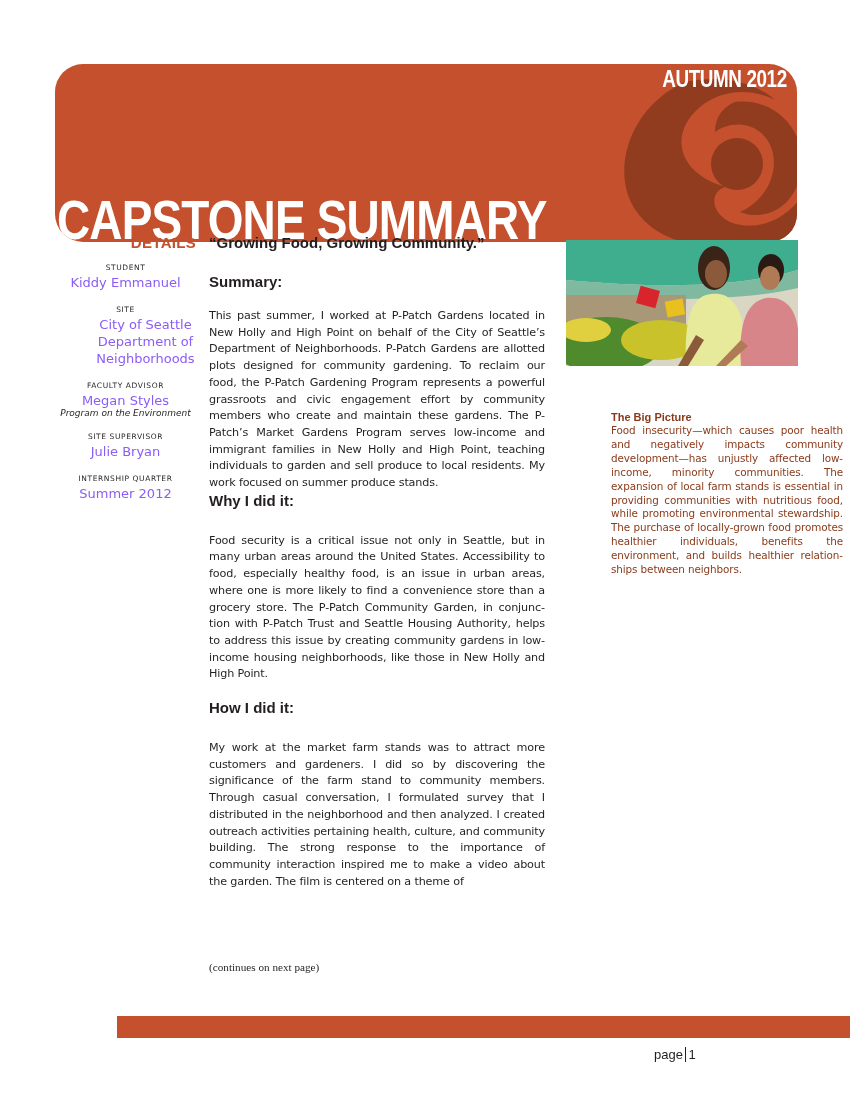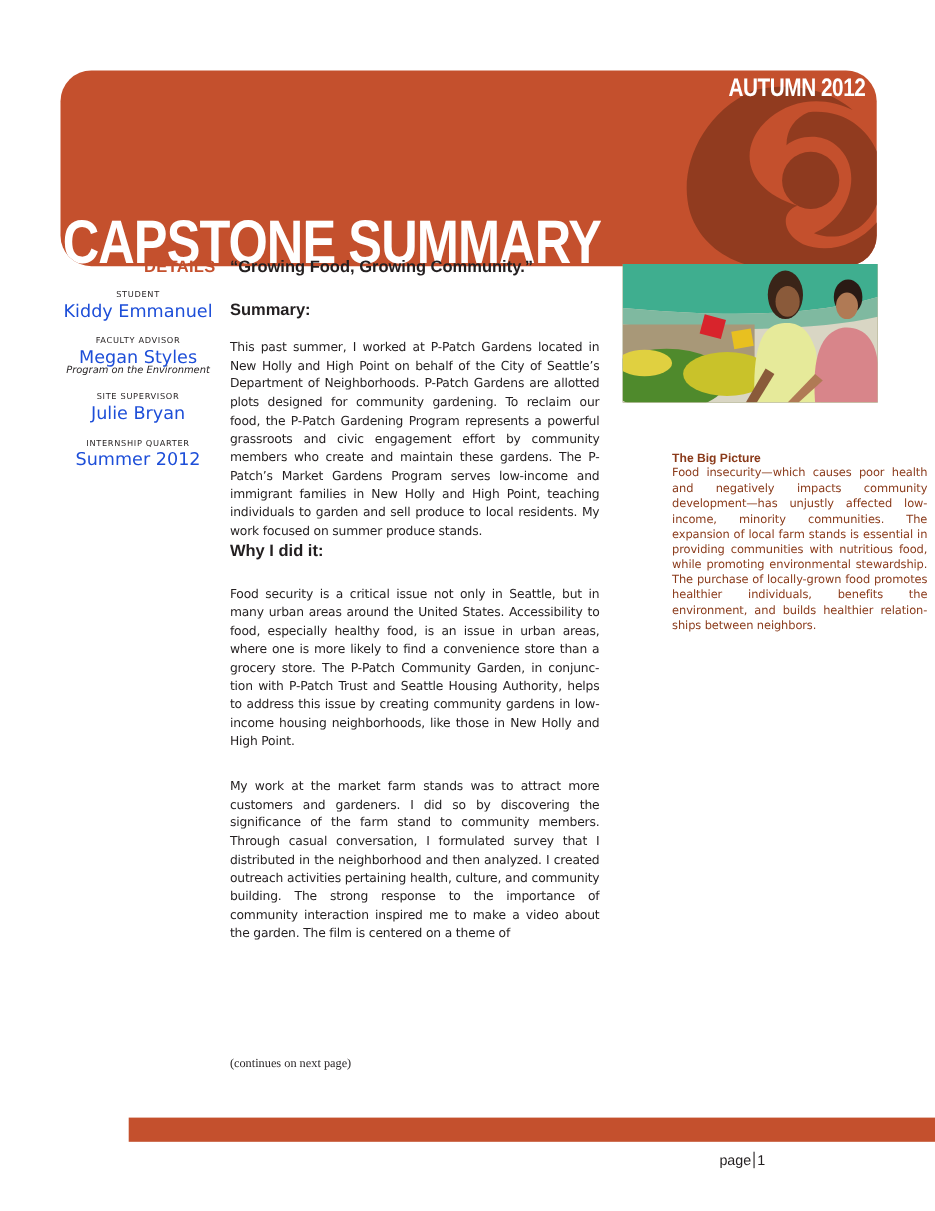--- a/index.html
+++ b/index.html
@@ -19,21 +19,21 @@
            font-size: 56px; line-height: 56px; letter-spacing: -1px; white-space: nowrap;
            transform: scaleX(0.82); transform-origin: left bottom; }
 
   
   .details { position: absolute; left: 55px; top: 234px; width: 141px; text-align: right; }
   .details h2 { margin: 0; font-family: "Liberation Sans", sans-serif; font-size: 15px;
                 font-weight: bold; color: #c4502d; letter-spacing: 0.3px; }
   .detail-block { margin-top: 14px; text-align: center; }
   .detail-label { font-size: 7.5px; letter-spacing: 0.6px; text-transform: uppercase;
                   color: #231f20; margin-bottom: 2px; }
-  .detail-value { font-size: 16px; line-height: 17px; color: #1d4ed8; }
+  .detail-value { font-size: 13px; line-height: 17px; color: #8b5cf6; }
   .detail-sub { font-size: 9px; font-style: italic; color: #231f20; margin-top: -1px; }
 
   
   .main { position: absolute; left: 209px; top: 234px; width: 336px; }
   .headline { margin: 0; font-family: "Liberation Sans", sans-serif; font-weight: bold;
               font-size: 15px; color: #231f20; }
   .section-h { margin: 0; font-family: "Liberation Sans", sans-serif; font-weight: bold;
                font-size: 15px; color: #231f20; }
   .para { margin: 0; font-size: 11.2px; line-height: 16.7px; text-align: justify;
           letter-spacing: -0.15px; color: #231f20; hyphens: auto; }
@@ -79,20 +79,24 @@
 </div>
 
 <div class="details">
   <h2>DETAILS</h2>
 
   <div class="detail-block" style="margin-top:12px">
     <div class="detail-label">STUDENT</div>
     <div class="detail-value">Kiddy Emmanuel</div>
   </div>
 
+  <div class="detail-block">
+    <div class="detail-label">SITE</div>
+    <div class="detail-value" style="padding-left:40px">City of Seattle Department of Neighborhoods</div>
+  </div>
 
   <div class="detail-block">
     <div class="detail-label">FACULTY ADVISOR</div>
     <div class="detail-value">Megan Styles</div>
     <div class="detail-sub">Program on the Environment</div>
   </div>
 
   <div class="detail-block">
     <div class="detail-label">SITE SUPERVISOR</div>
     <div class="detail-value">Julie Bryan</div>
@@ -106,20 +110,21 @@
 
 <div class="main">
   <h1 class="headline">“Growing Food, Growing Community.”</h1>
 
   <h2 class="section-h sec1">Summary:</h2>
   <p class="para para1">This past summer, I worked at P-Patch Gardens located in New Holly and High Point on behalf of the City of Seattle’s Department of Neighborhoods. P-Patch Gardens are allotted plots designed for community gardening. To reclaim our food, the P-Patch Gardening Program repre­sents a powerful grassroots and civic engagement effort by community members who create and maintain these gardens. The P-Patch’s Market Gardens Program serves low-income and immigrant families in New Holly and High Point, teaching individuals to garden and sell produce to local residents. My work focused on summer produce stands.</p>
 
   <h2 class="section-h sec2">Why I did it:</h2>
   <p class="para para2">Food security is a critical issue not only in Seattle, but in many urban areas around the United States. Accessibility to food, especially healthy food, is an issue in urban areas, where one is more likely to find a convenience store than a grocery store. The P-Patch Community Garden, in conjunc­tion with P-Patch Trust and Seattle Housing Authority, helps to address this issue by creating community gardens in low-income housing neighborhoods, like those in New Holly and High Point.</p>
 
+  <h2 class="section-h sec3">How I did it:</h2>
   <p class="para para3">My work at the market farm stands was to attract more customers and gardeners. I did so by discovering the significance of the farm stand to community members. Through casual conversation, I formulated survey that I distributed in the neighborhood and then analyzed. I created outreach activities pertaining health, culture, and community building. The strong response to the impor­tance of community interaction inspired me to make a video about the garden. The film is centered on a theme of</p>
 </div>
 <div class="continues">(continues on next page)</div>
 
 <div class="photo" title="Two women at a farm stand with fresh produce">
   <svg width="232" height="126" viewBox="0 0 232 126">
     <rect x="0" y="0" width="232" height="126" fill="#d9d6c4"></rect>
     <path d="M0 0 L232 0 L232 30 C 180 45, 110 50, 0 40 Z" fill="#3fae8f"></path>
     <path d="M0 40 C 110 50, 180 45, 232 30 L232 48 C 180 60, 100 62, 0 55 Z" fill="#7fb9a0"></path>
     <rect x="0" y="55" width="120" height="40" fill="#a89878"></rect>

